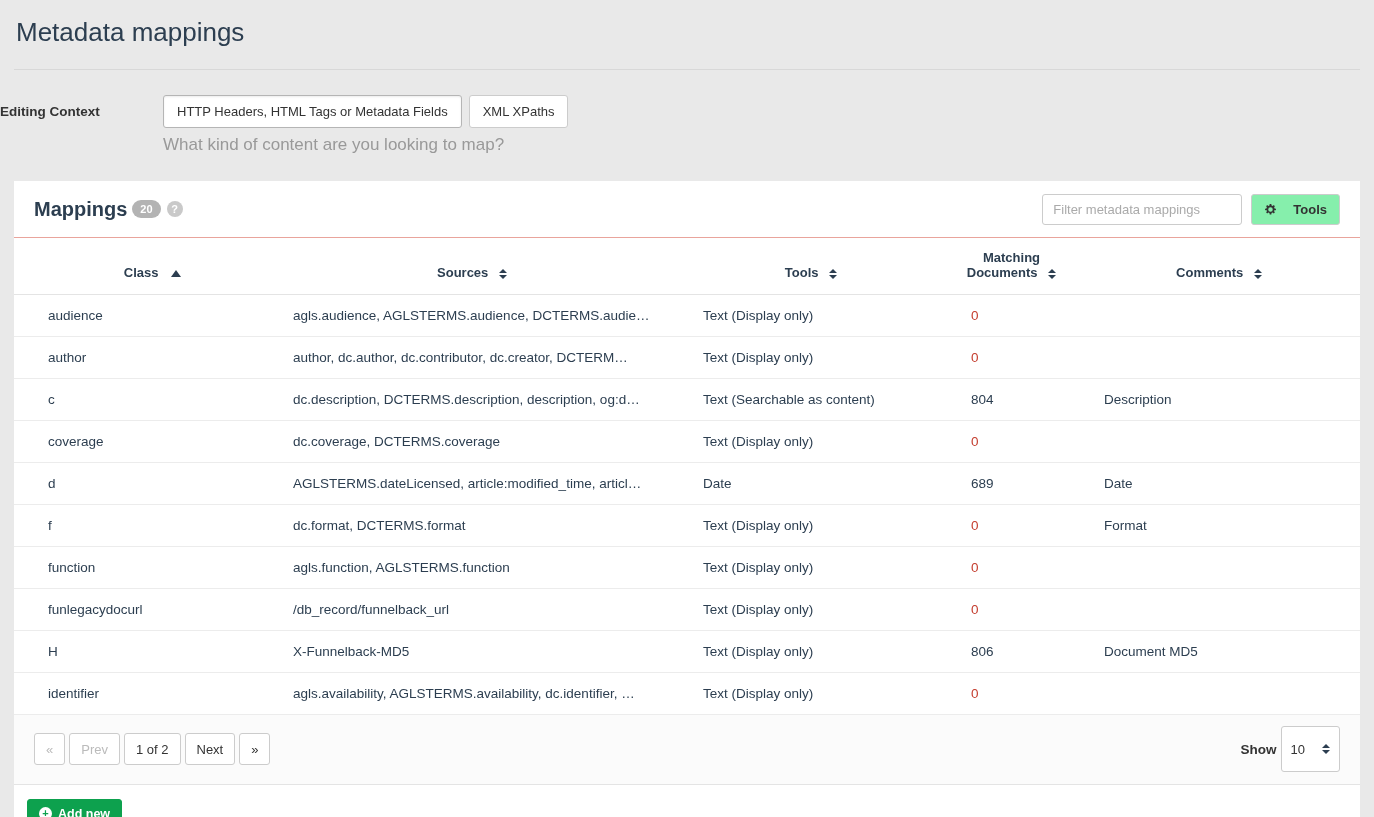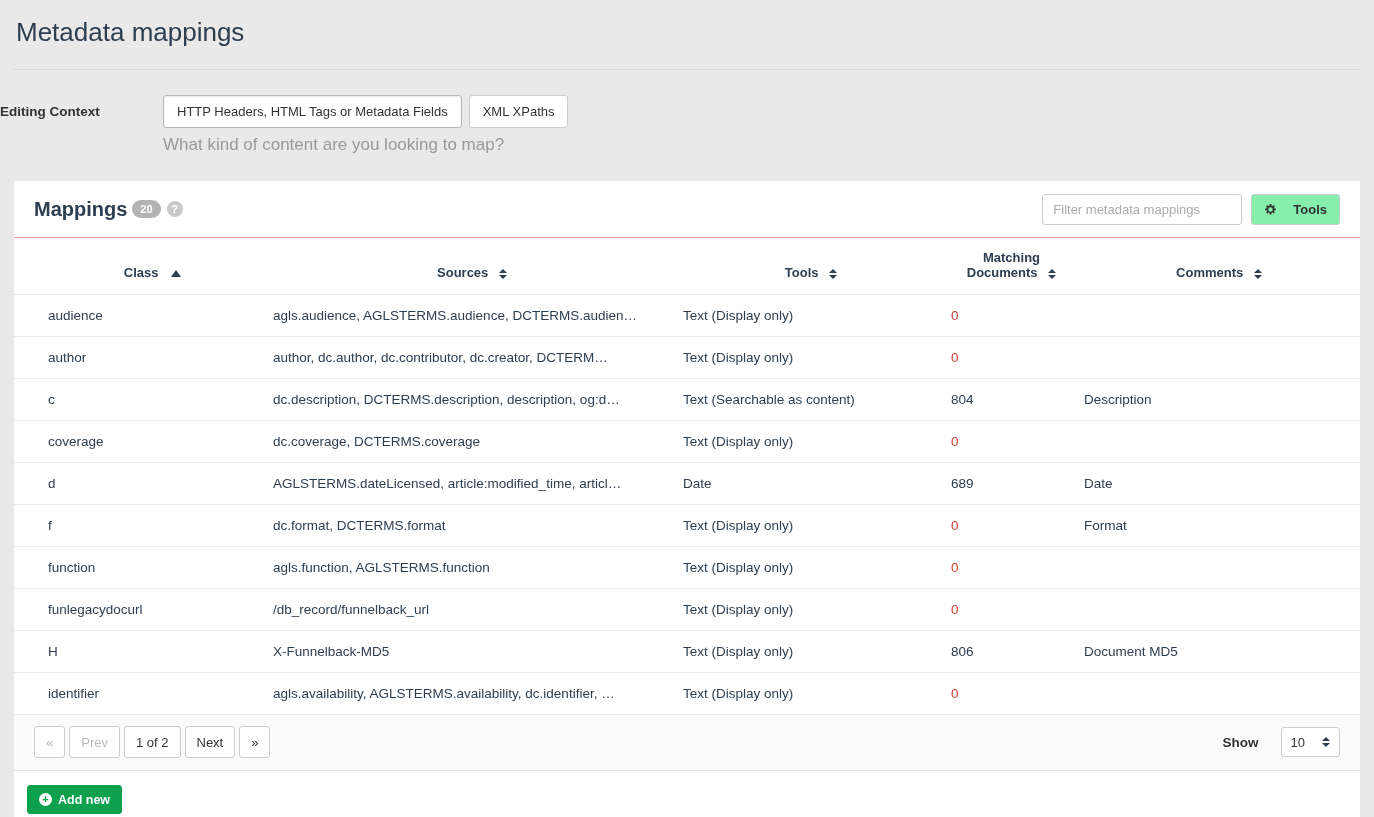--- a/index.html
+++ b/index.html
@@ -32,38 +32,38 @@
   .tools-btn svg{display:block}
   .accent-line{border-top:1px solid var(--accent-line,#e9a49c)}
 
   table{width:100%;border-collapse:collapse;table-layout:fixed}
   th{font-size:13px;font-weight:700;color:var(--title,#2c3e50);text-align:center;vertical-align:bottom;padding:12px 10px 14px;border-bottom:1px solid #e4e4e4;cursor:pointer}
   th:first-child,td:first-child{padding-left:34px}
   th:nth-child(1){width:253px}
   th:nth-child(2){width:410px}
   th:nth-child(3){width:268px}
   th:nth-child(4){width:133px}
-  td{font-size:13.5px;color:var(--title,#2c3e50);padding:13px 6px;border-bottom:1px solid #ececec;white-space:nowrap;overflow:hidden;text-overflow:ellipsis}
+  td{font-size:13.5px;color:var(--title,#2c3e50);padding:13px 26px;border-bottom:1px solid #ececec;white-space:nowrap;overflow:hidden;text-overflow:ellipsis}
   td.zero{color:var(--zero-red,#c43d2e)}
   tbody tr{cursor:pointer}
 
   .sort-asc{display:inline-block;width:0;height:0;border-left:5px solid transparent;border-right:5px solid transparent;border-bottom:7px solid var(--title,#2c3e50);margin-left:9px}
   .sort-both{display:inline-flex;flex-direction:column;gap:2px;margin-left:7px;vertical-align:middle}
   .sort-both i{display:block;width:0;height:0;border-left:4px solid transparent;border-right:4px solid transparent}
   .sort-both .up{border-bottom:4px solid var(--title,#2c3e50)}
   .sort-both .down{border-top:4px solid var(--title,#2c3e50)}
 
   .pagination{display:flex;align-items:center;justify-content:space-between;padding:11px 20px 12px;background:#fbfbfb}
   .pg-left{display:flex;gap:4px;align-items:center}
   .pg-btn,.pg-status{background:#fff;border:1px solid #ccc;border-radius:3px;padding:0 11px;height:32px;display:inline-flex;align-items:center;font-size:13px;color:#333;font-family:inherit;cursor:pointer}
   .pg-status{cursor:default}
   .pg-btn.disabled{color:#bbb;cursor:default}
-  .pg-right{display:flex;align-items:center;gap:22px}
+  .pg-right{display:flex;align-items:center;gap:4px}
   .show-label{font-size:13.5px;font-weight:700;color:#333}
-  .show-select{display:inline-flex;align-items:center;gap:10px;background:#fff;border:1px solid #ccc;border-radius:3px;height:30px;padding:0 9px;font-size:13px;color:#333;cursor:pointer}
+  .show-select{display:inline-flex;align-items:center;gap:10px;background:#fff;border:1px solid #ccc;border-radius:3px;height:46px;padding:0 9px;font-size:13px;color:#333;cursor:pointer}
 
   .card-footer{border-top:1px solid #e4e4e4;padding:14px 13px;background:#fff}
   .add-btn{display:inline-flex;align-items:center;gap:6px;background:var(--green,#0da14e);border:1px solid var(--green,#0da14e);border-radius:3px;color:#fff;font-weight:700;font-size:12.5px;height:29px;padding:0 11px;font-family:inherit;cursor:pointer}
   .plus-icon{width:13px;height:13px;border-radius:50%;background:#fff;color:var(--green,#0da14e);display:inline-flex;align-items:center;justify-content:center;font-size:11px;font-weight:700;line-height:1}
 </style>
 </head>
 <body>
 
 <div>
 

